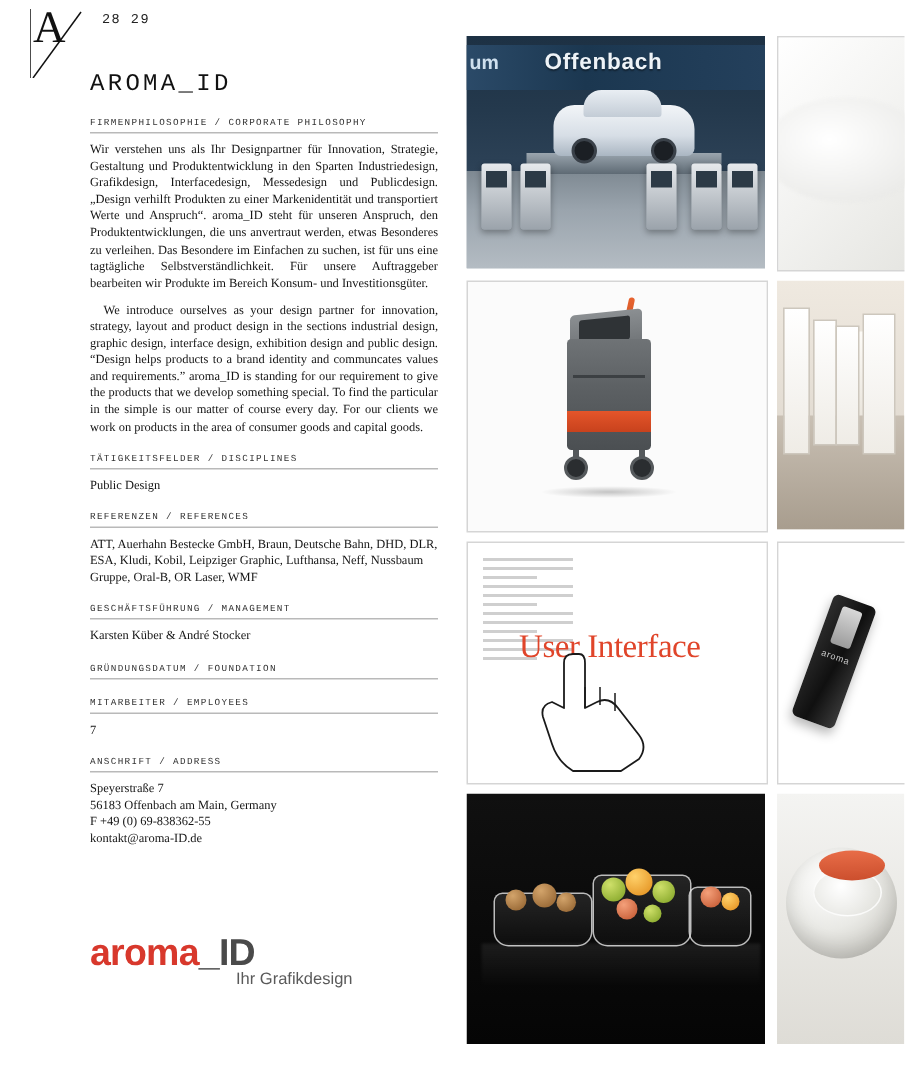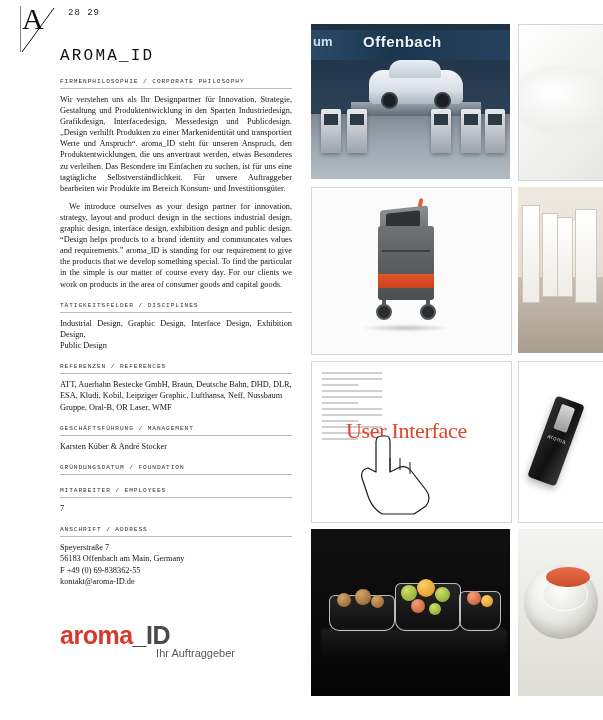--- a/index.html
+++ b/index.html
@@ -430,21 +430,20 @@
       <div class="section-label">FIRMENPHILOSOPHIE / CORPORATE PHILOSOPHY</div>
       <hr class="rule">
       <p class="body-para">Wir verstehen uns als Ihr Designpartner für Innovation, Strategie, Gestaltung und Produktentwicklung in den Sparten Industriedesign, Grafikdesign, Interfacedesign, Messedesign und Publicdesign. „Design verhilft Produkten zu einer Markenidentität und transportiert Werte und Anspruch“. aroma_ID steht für unseren Anspruch, den Produktentwicklungen, die uns anvertraut werden, etwas Besonderes zu verleihen. Das Besondere im Einfachen zu suchen, ist für uns eine tagtägliche Selbstverständlichkeit. Für unsere Auftraggeber bearbeiten wir Produkte im Bereich Konsum- und Investitionsgüter.</p>
       <p class="body-para indent">We introduce ourselves as your design partner for innovation, strategy, layout and product design in the sections industrial design, graphic design, interface design, exhibition design and public design. “Design helps products to a brand identity and communcates values and requirements.” aroma_ID is standing for our requirement to give the products that we develop something special. To find the particular in the simple is our matter of course every day. For our clients we work on products in the area of consumer goods and capital goods.</p>
     </div>
 
     <div class="block">
       <div class="section-label">TÄTIGKEITSFELDER / DISCIPLINES</div>
       <hr class="rule">
       <div class="content">
-        <span class="line">Industrial Design, Graphic Design, Interface Design, Exhibition Design,</span>
         <span class="line">Public Design</span>
       </div>
     </div>
 
     <div class="block">
       <div class="section-label">REFERENZEN / REFERENCES</div>
       <hr class="rule">
       <div class="content">
         <span class="line">ATT, Auerhahn Bestecke GmbH, Braun, Deutsche Bahn, DHD, DLR,</span>
         <span class="line">ESA, Kludi, Kobil, Leipziger Graphic, Lufthansa, Neff, Nussbaum</span>
@@ -482,21 +481,21 @@
         <span class="line">F  +49 (0) 69-838362-55</span>
         <span class="line">kontakt@aroma-ID.de</span>
       </div>
     </div>
   </div>
 
   <div class="logo-wrap">
     <div class="logo-main">
       <span class="aroma">aroma</span><span class="id">_ID</span>
     </div>
-    <div class="logo-sub">Ihr Auftraggeber</div>
+    <div class="logo-sub">Ihr Grafikdesign</div>
   </div>
 
   <div class="grid">
 
     <div class="cell c-r1a">
       <div class="booth">
         <div class="wall"></div>
         <div class="brandstrip"></div>
         <div class="brandtext2">um</div>
         <div class="brandtext">Offenbach</div>

